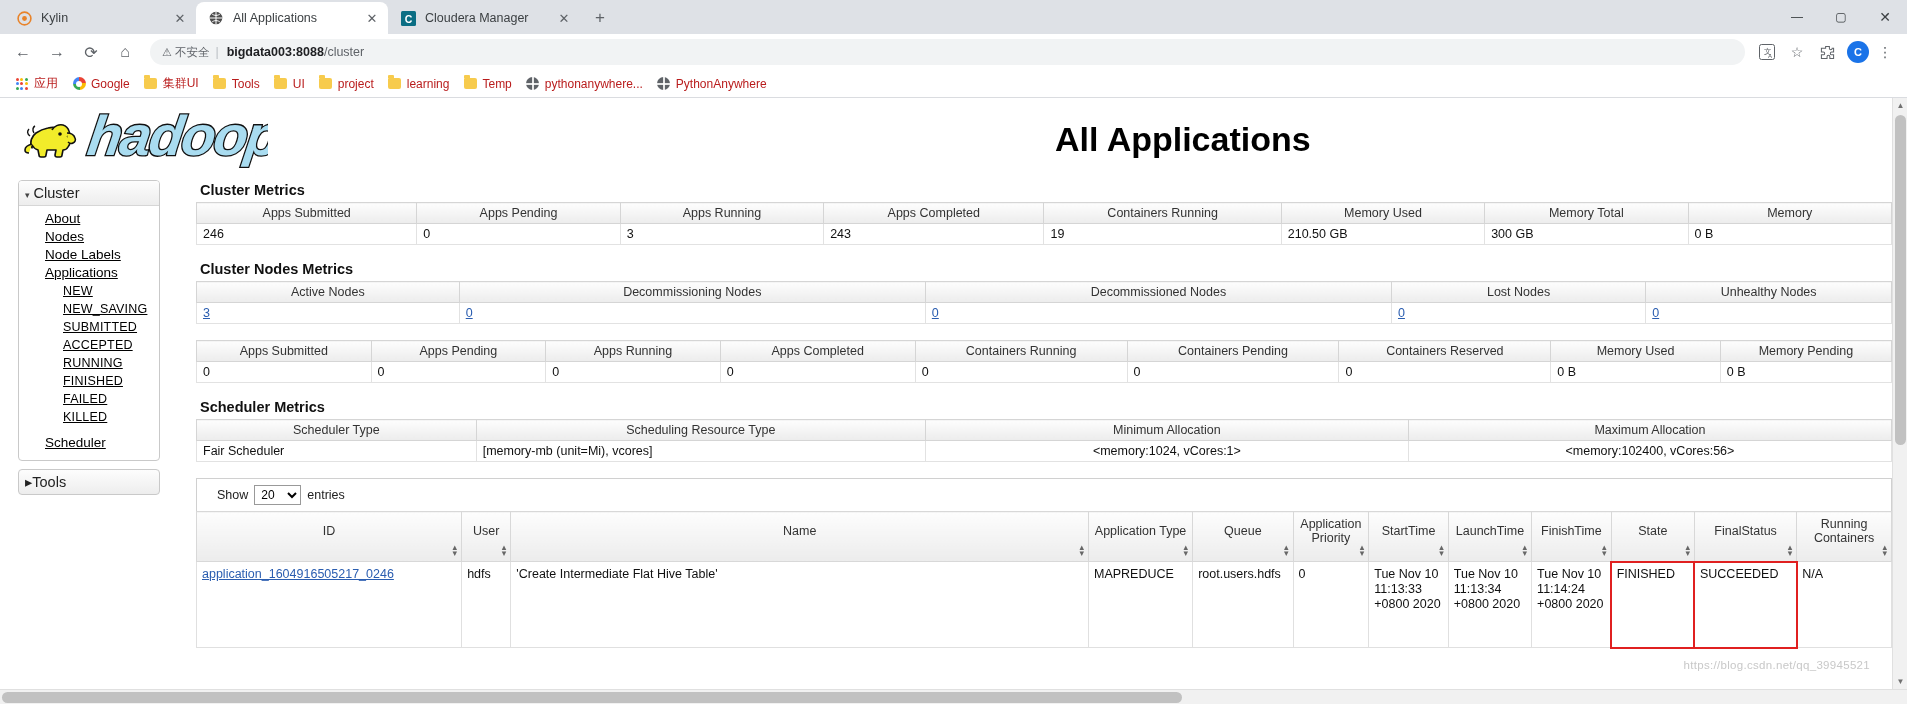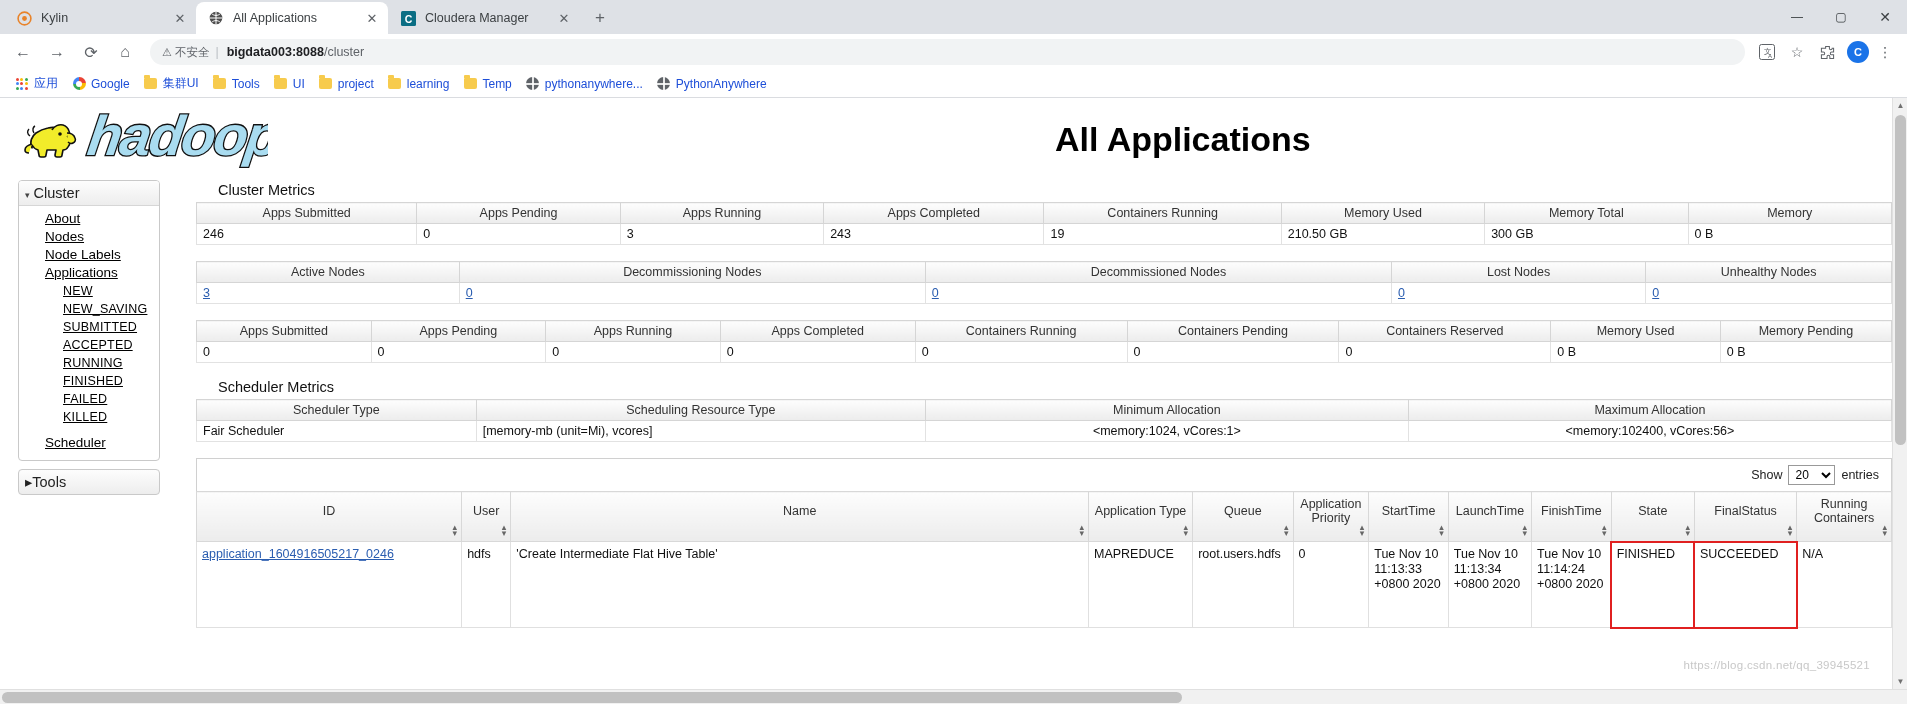--- a/index.html
+++ b/index.html
@@ -81,21 +81,21 @@
   }
   .avatar-circle {
     width: 22px; height: 22px; border-radius: 50%; background: #1a73e8;
     color: #fff; font-size: 11px; display: flex; align-items: center;
     justify-content: center; margin-left: 6px; font-weight: bold;
   }
 
   .bookmarks {
     height: 28px; background: #ffffff; display: flex; align-items: center;
     padding: 0 8px; flex: 0 0 28px; border-bottom: 1px solid #dadce0;
-    font-size: 12px; color: #1d4ed8; overflow: hidden;
+    font-size: 12px; color: #b91c1c; overflow: hidden;
   }
   .bm { display: flex; align-items: center; padding: 0 7px; white-space: nowrap; }
   .bm .bmico {
     width: 14px; height: 14px; margin-right: 5px; flex: 0 0 14px;
     display: inline-flex; align-items: center; justify-content: center; font-size: 11px;
   }
   .folder-ico {
     width: 13px; height: 11px; background: #f7cb4d; border-radius: 1px 2px 2px 2px;
     position: relative; display: inline-block;
   }
@@ -168,43 +168,43 @@
   .nav-link.spaced { margin-top: 8px; }
   .nav-block.collapsed {
     border: 1px solid #c9c9c9; border-radius: 4px;
     background: linear-gradient(#fdfdfd, #ededed);
     padding: 4px 6px; font-size: 14.5px; color: #222;
   }
 
   
   .main { flex: 1 1 auto; padding-left: 12px; padding-right: 0px; padding-top: 4px; }
   .sect-title {
-    font-size: 14.5px; color: #111; margin: 2px 0 4px 22px; font-weight: normal;
+    font-size: 14.5px; color: #111; margin: 2px 0 4px 4px; font-weight: bold;
   }
   table.metrics {
     border-collapse: collapse; width: 100%; table-layout: fixed;
     margin-bottom: 16px; border: 1px solid #3b82f6;
   }
   table.metrics th {
     background: linear-gradient(#fdfdfd, #ececec); border: 1px solid #d5d5d5;
     font-size: 12.5px; font-weight: normal; color: #333; padding: 3px 6px;
     text-align: center; white-space: nowrap; overflow: hidden;
   }
   table.metrics td {
     border: 1px solid #e2e2e2; font-size: 12.5px; color: #111;
     padding: 3px 6px; text-align: left; background: #fff; white-space: nowrap;
     overflow: hidden;
   }
   table.metrics td a { color: #2a5db0; text-decoration: underline; }
 
   
   .dt-controls {
     border: 1px solid #d0d0d0; border-bottom: none; background: #fff;
-    padding: 6px 12px; font-size: 12.5px; color: #222;
-    display: flex; align-items: center; gap: 6px; justify-content: flex-end;
+    padding: 6px 20px; font-size: 12.5px; color: #222;
+    display: flex; align-items: center; gap: 6px;
   }
   .dt-controls select {
     font-size: 12px; padding: 1px 2px; border: 1px solid #999; background: #fff;
     font-family: "Liberation Sans", sans-serif;
   }
   table.apps { border-collapse: collapse; width: 100%; table-layout: fixed; border: 1px solid #d0d0d0; }
   table.apps th {
     background: linear-gradient(#fdfdfd, #ececec); border: 1px solid #d8d8d8;
     font-size: 12.5px; font-weight: normal; color: #333;
     padding: 5px 4px 16px 4px; text-align: center; position: relative;
@@ -499,20 +499,21 @@
                 <td>3</td>
                 <td>243</td>
                 <td>19</td>
                 <td>210.50 GB</td>
                 <td>300 GB</td>
                 <td>0 B</td>
               </tr>
             </tbody>
           </table>
 
+          <div class="sect-title">Cluster Nodes Metrics</div>
           <table class="metrics">
             <colgroup>
               <col style="width:15.5%">
                 <col style="width:27.5%">
                 <col style="width:27.5%">
               <col style="width:15.0%">
                 <col style="width:14.5%">
             </colgroup>
             <thead>
               <tr>

